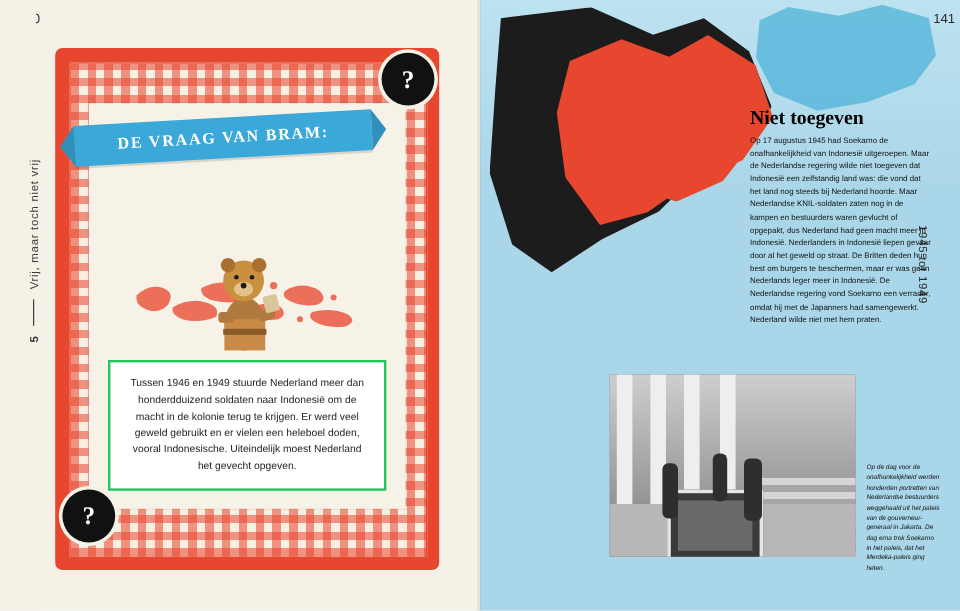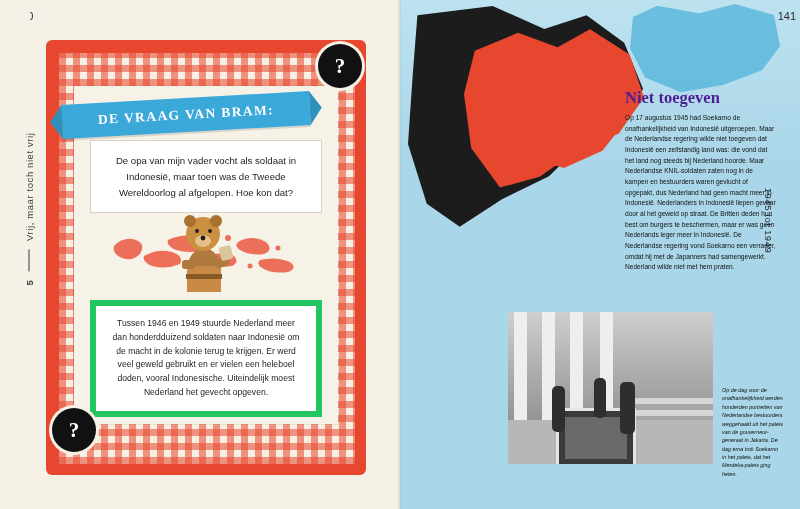--- a/index.html
+++ b/index.html
@@ -76,21 +76,21 @@
     position:absolute;left:90px;top:140px;width:232px;min-height:70px;
     background:#ffffff;border:1px solid #d9d2c4;
     padding:12px 14px;box-sizing:border-box;
   }
   .quote-box p{
     margin:0;font-size:9.6px;line-height:1.65;color:#1d1d1d;text-align:center;
   }
 
   .bottom-box{
     position:absolute;left:90px;top:300px;width:232px;
-    background:#ffffff;border:6px solid #22c55e;
+    background:#ffffff;border:2px solid #22c55e;
     padding:11px 13px;box-sizing:border-box;
   }
   .bottom-box p{
     margin:0;font-size:8.6px;line-height:1.6;color:#1d1d1d;text-align:center;
   }
 
   
   .bear-area{
     position:absolute;left:110px;top:218px;width:190px;height:78px;
   }
@@ -156,21 +156,21 @@
     clip-path:polygon(6% 16%, 30% 6%, 52% 14%, 70% 4%, 92% 18%, 100% 42%, 86% 62%, 62% 72%, 42% 86%, 20% 92%, 4% 70%, 0% 40%);
   }
   .hand-red2{
     position:absolute;left:96px;top:88px;width:120px;height:86px;
     background:#e8472f;
     clip-path:polygon(0% 20%, 26% 0%, 60% 8%, 90% 0%, 100% 34%, 82% 66%, 50% 86%, 20% 74%, 4% 50%);
   }
 
   .r-title{
     position:absolute;left:225px;top:88px;font-family:"Liberation Serif", serif;
-    font-size:16.5px;font-weight:bold;color:#4c1d95;
+    font-size:16.5px;font-weight:bold;color:#000000;
   }
   .r-body{
     position:absolute;left:225px;top:113px;width:152px;
     font-size:6.6px;line-height:1.62;color:#111;text-align:left;
   }
   .r-body p{margin:0;}
 
   .photo{
     position:absolute;left:108px;top:312px;width:205px;height:152px;
     background:#8d8d86;overflow:hidden;
@@ -214,23 +214,20 @@
     </div>
 
     <div class="frame-outer"></div>
     <div class="frame-inner"></div>
     <div class="panel"></div>
 
     <div class="banner">
       <span>DE VRAAG VAN BRAM:</span>
     </div>
 
-    <div class="quote-box">
-      <p>De opa van mijn vader vocht als soldaat in Indonesië, maar toen was de Tweede Wereldoorlog al afgelopen. Hoe kon dat?</p>
-    </div>
 
     <div class="bear-area">
       <svg class="indo-map" viewBox="0 0 190 62">
         <g fill="#e8472f" opacity="0.9">
           <path d="M4 20 Q14 10 26 14 Q36 18 30 28 Q22 36 12 32 Q2 28 4 20 Z"></path>
           <path d="M34 30 Q48 22 62 26 Q74 30 70 38 Q56 44 42 40 Q32 36 34 30 Z"></path>
           <path d="M58 14 Q74 6 92 12 Q104 18 96 24 Q80 28 66 24 Q56 20 58 14 Z"></path>
           <path d="M100 30 Q114 24 124 30 Q130 36 122 40 Q110 42 102 38 Q96 34 100 30 Z"></path>
           <path d="M128 16 Q142 8 156 16 Q164 24 154 28 Q140 30 130 24 Q124 20 128 16 Z"></path>
           <path d="M150 34 Q166 30 180 36 Q188 42 178 46 Q162 48 152 42 Q146 38 150 34 Z"></path>

